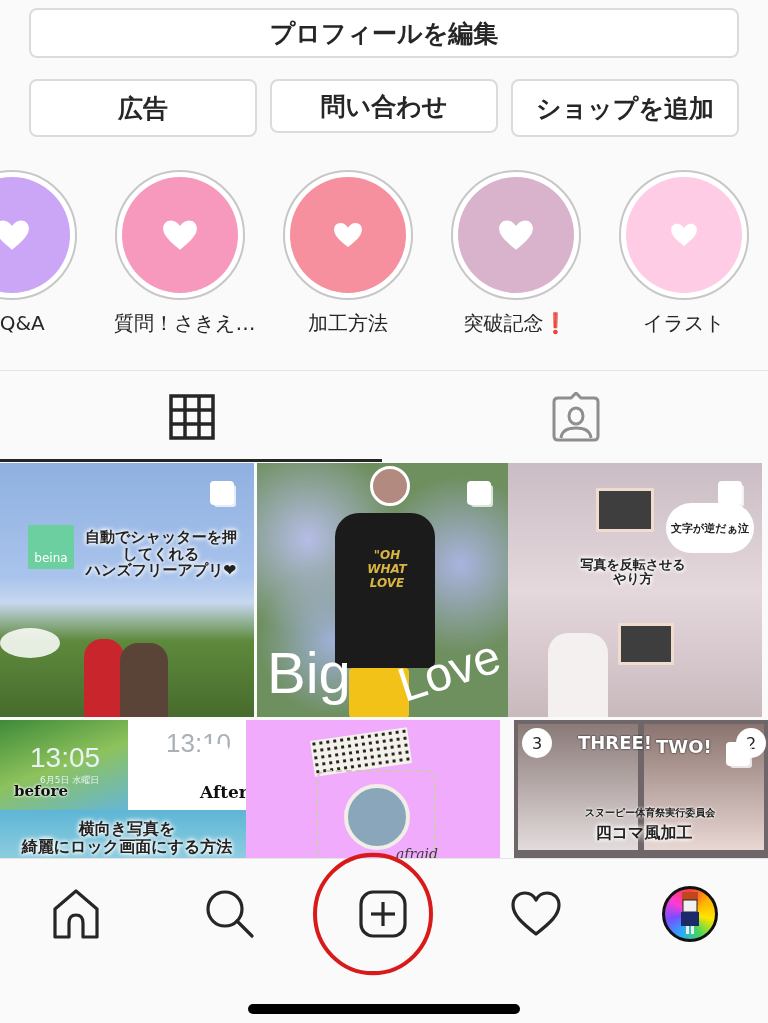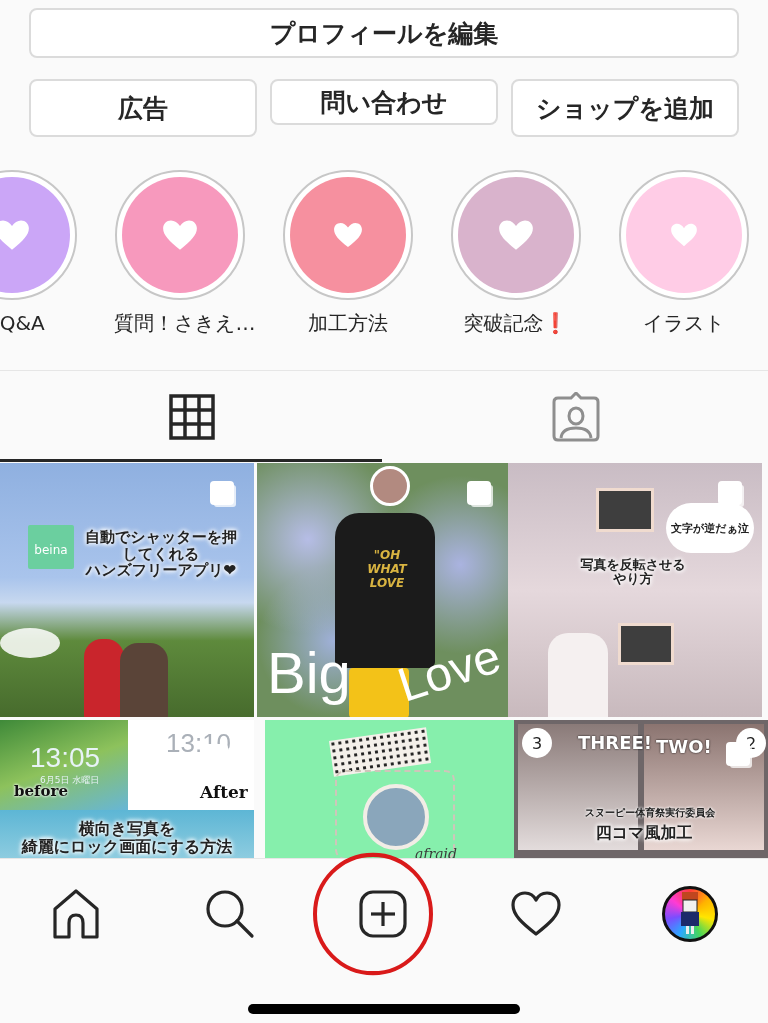--- a/index.html
+++ b/index.html
@@ -6,21 +6,21 @@
     html, body { width: 768px; height: 1023px; overflow: hidden; background: #fafafa; }
     body { font-family: "DejaVu Sans", "Liberation Sans", sans-serif; color: #262626; position: relative; }
 
     .btn {
       position: absolute; background: #fff; border: 2px solid #dbdbdb; border-radius: 8px;
       display: flex; align-items: center; justify-content: center;
       font-size: 25px; font-weight: bold; color: #262626; cursor: pointer;
     }
     #edit-profile { left: 29px; top: 8px; width: 710px; height: 50px; }
     #btn-ads { left: 29px; top: 79px; width: 228px; height: 58px; }
-    #btn-contact { left: 270px; top: 79px; width: 228px; height: 46px; }
+    #btn-contact { left: 270px; top: 79px; width: 228px; height: 54px; }
     #btn-shop { left: 511px; top: 79px; width: 228px; height: 58px; }
 
     .highlights { position: absolute; left: 0; top: 170px; width: 768px; height: 180px; }
     .hl { position: absolute; top: 0; width: 132px; text-align: center; cursor: pointer; }
     .hl .ring {
       width: 130px; height: 130px; border-radius: 50%; border: 2px solid #c7c7c7;
       background: #fff; margin: 0 auto; display: flex; align-items: center; justify-content: center;
     }
     .hl .inner {
       width: 116px; height: 116px; border-radius: 50%;
@@ -157,21 +157,21 @@
       <ellipse cx="24" cy="24" rx="7" ry="8" fill="none" stroke="#8e8e8e" stroke-width="3"></ellipse>
       <path d="M9 46 Q10 36 24 36 Q38 36 39 46" fill="none" stroke="#8e8e8e" stroke-width="3"></path>
     </svg>
   </div>
   <div class="tab-indicator"></div>
 </div>
 
 <div class="grid">
 
   <div class="post" style="left:0;top:0;background:linear-gradient(180deg,#8fb0e0 0%,#a9c4ec 45%,#c7d8ef 55%,#5e8a3c 70%,#476b2d 100%);">
-    <div style="position:absolute;left:28px;top:62px;width:46px;height:44px;background:#6bcf9f;border-radius:2px;display:flex;align-items:flex-end;justify-content:center;color:#fff;font-size:12px;padding-bottom:12px;">beina</div>
+    <div style="position:absolute;left:28px;top:62px;width:46px;height:44px;background:#6bcf9f;border-radius:2px;display:flex;align-items:flex-end;justify-content:center;color:#fff;font-size:12px;padding-bottom:4px;">beina</div>
     <div class="caption" style="left:76px;top:66px;width:170px;font-size:15px;white-space:pre-line;">自動でシャッターを押
 してくれる
 ハンズフリーアプリ❤</div>
     <div style="position:absolute;left:0;top:165px;width:60px;height:30px;background:#fff;border-radius:50%;opacity:0.85;"></div>
     <div style="position:absolute;left:84px;top:176px;width:40px;height:80px;background:#c9252c;border-radius:18px 18px 4px 4px;"></div>
     <div style="position:absolute;left:120px;top:180px;width:48px;height:80px;background:#5a4438;border-radius:18px 18px 4px 4px;"></div>
     <div class="multi"></div>
   </div>
 
   <div class="post" style="left:257px;top:0;background:radial-gradient(circle at 20% 30%,#b6bde6 0%,transparent 35%),radial-gradient(circle at 80% 40%,#aab3e0 0%,transparent 35%),radial-gradient(circle at 30% 70%,#9fb0d8 0%,transparent 30%),#6e8f5e;">
@@ -200,21 +200,21 @@
     <div style="position:absolute;left:30px;top:22px;color:#e8f3f7;font-size:28px;font-family:'Liberation Sans',sans-serif;font-weight:400;">13:05</div>
     <div style="position:absolute;left:40px;top:54px;color:#e8f3f7;font-size:9px;">6月5日 水曜日</div>
     <div style="position:absolute;left:14px;top:62px;font-family:'DejaVu Serif',serif;font-weight:bold;font-size:15px;color:#111;text-shadow:0 0 3px #fff,0 0 3px #fff;">before</div>
     <div style="position:absolute;left:166px;top:8px;color:#aab0b8;font-size:26px;font-family:'Liberation Sans',sans-serif;">13:10</div>
     <div style="position:absolute;left:200px;top:62px;font-family:'DejaVu Serif',serif;font-weight:bold;font-size:17px;color:#111;">After</div>
     <div class="caption" style="left:0;top:100px;width:254px;font-size:16px;white-space:pre-line;">横向き写真を
 綺麗にロック画面にする方法</div>
     <div class="multi" style="top:24px;right:26px;"></div>
   </div>
 
-  <div class="post" style="left:265px;top:257px;background:#86efac;">
+  <div class="post" style="left:246px;top:257px;background:#f0abfc;">
     <div style="position:absolute;left:66px;top:14px;width:98px;height:36px;background-image:radial-gradient(#222 1.4px,transparent 1.6px);background-size:7px 7px;background-color:#f4f0ea;transform:rotate(-8deg);"></div>
     <div style="position:absolute;left:70px;top:50px;width:120px;height:90px;border:2px dashed #cfc5ba;border-radius:10px;"></div>
     <div style="position:absolute;left:98px;top:64px;width:66px;height:66px;border-radius:50%;background:#8aa6bb;border:4px solid #f2ede6;"></div>
     <div style="position:absolute;left:150px;top:126px;font-family:'DejaVu Serif',serif;font-style:italic;font-size:14px;color:#3a3a3a;">afraid</div>
   </div>
 
   <div class="post" style="left:514px;top:257px;background:#6e6668;">
     <div style="position:absolute;left:4px;top:4px;width:120px;height:126px;background:linear-gradient(180deg,#8a7a78,#e3dcdc);"></div>
     <div style="position:absolute;left:130px;top:4px;width:120px;height:126px;background:linear-gradient(180deg,#8b7470,#e9d7d3);"></div>
     <div style="position:absolute;left:8px;top:8px;width:30px;height:30px;border-radius:50%;background:#fff;font-size:16px;display:flex;align-items:center;justify-content:center;color:#222;">3</div>

